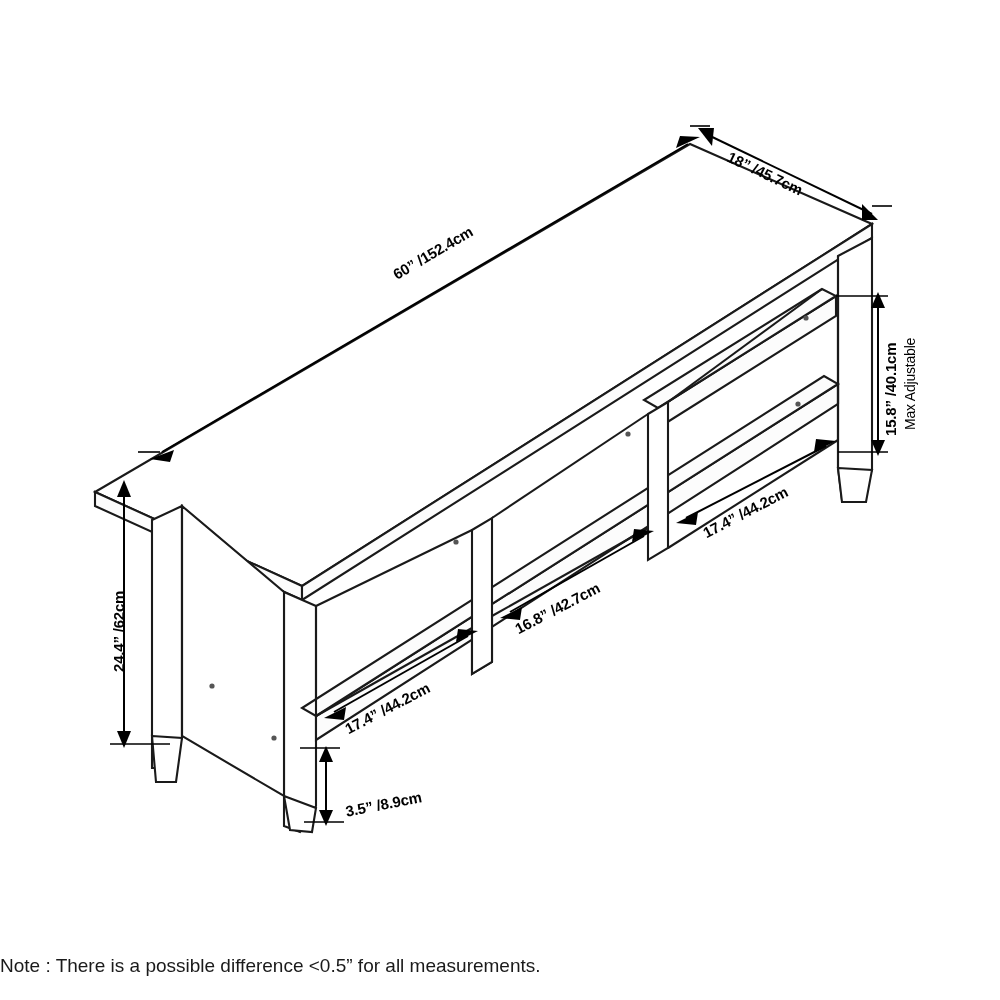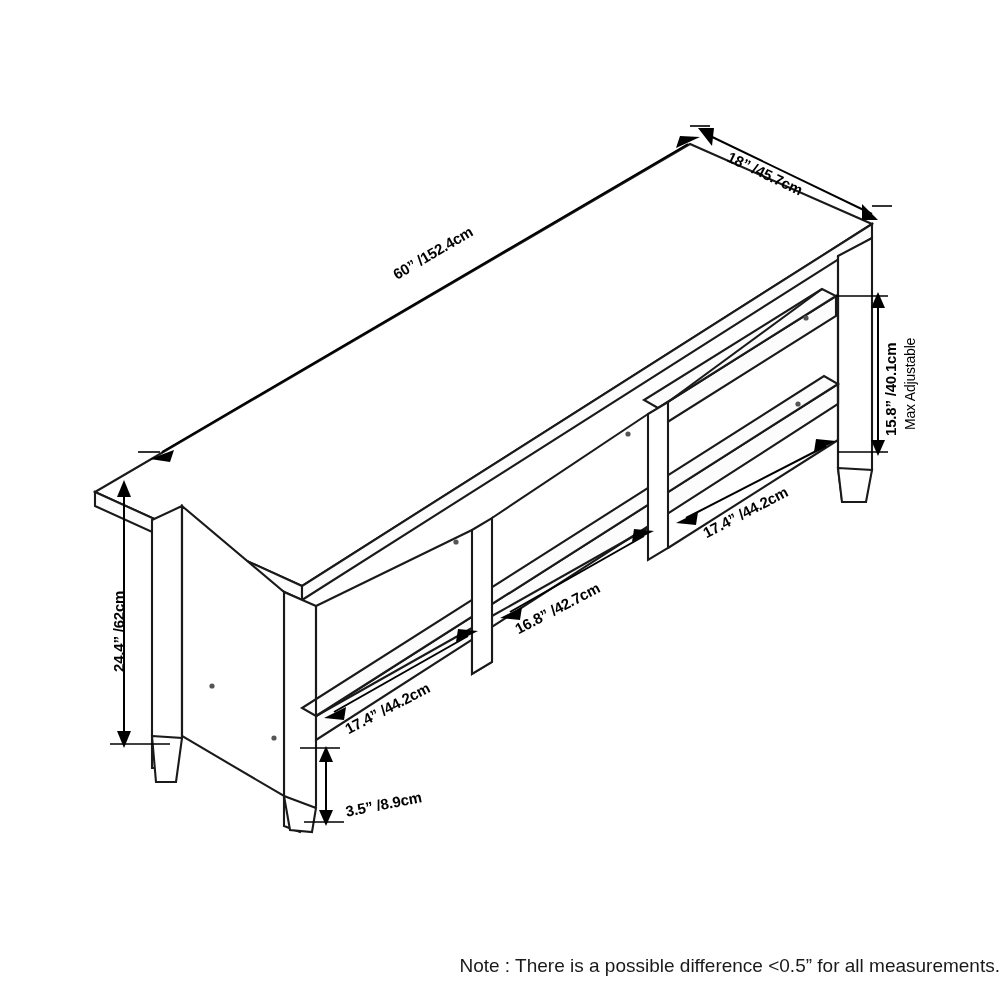--- a/index.html
+++ b/index.html
@@ -70,21 +70,21 @@
     font-weight: bold;
     font-size: 15px;
     color: #000000;
     white-space: nowrap;
     letter-spacing: -0.2px;
   }
   .note {
     position: absolute;
     left: 0;
     width: 1000px;
-    text-align: right;
+    text-align: left;
     font-family: "Liberation Sans", sans-serif;
     font-size: 19px;
     color: #1a1a1a;
   }
 </style>
 </head>
 <body>
 
 <div id="stage">
 

